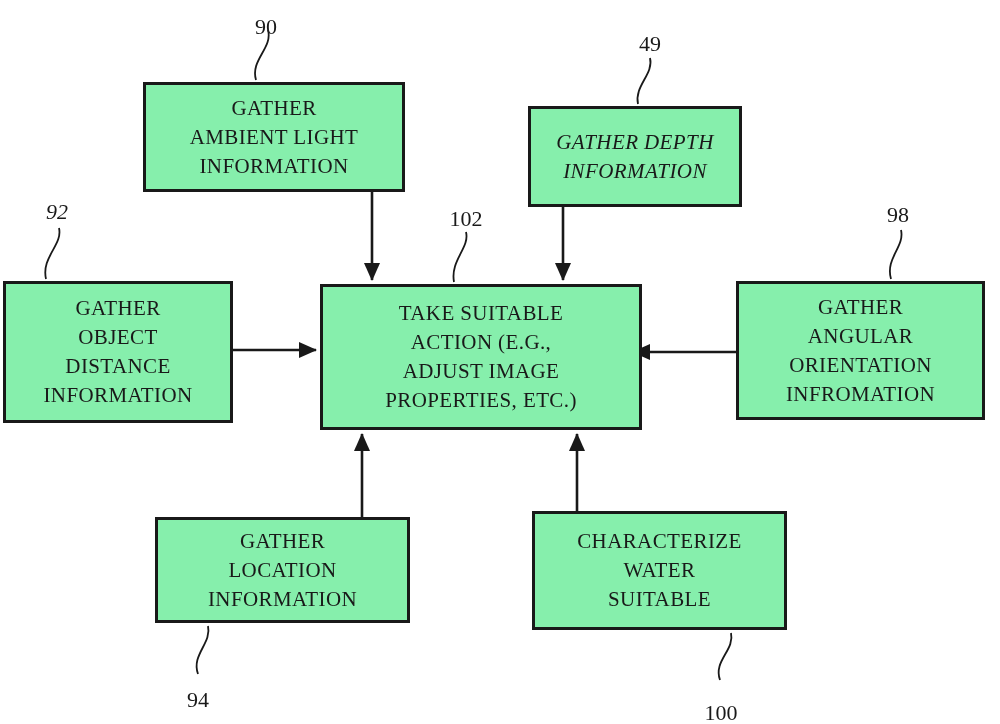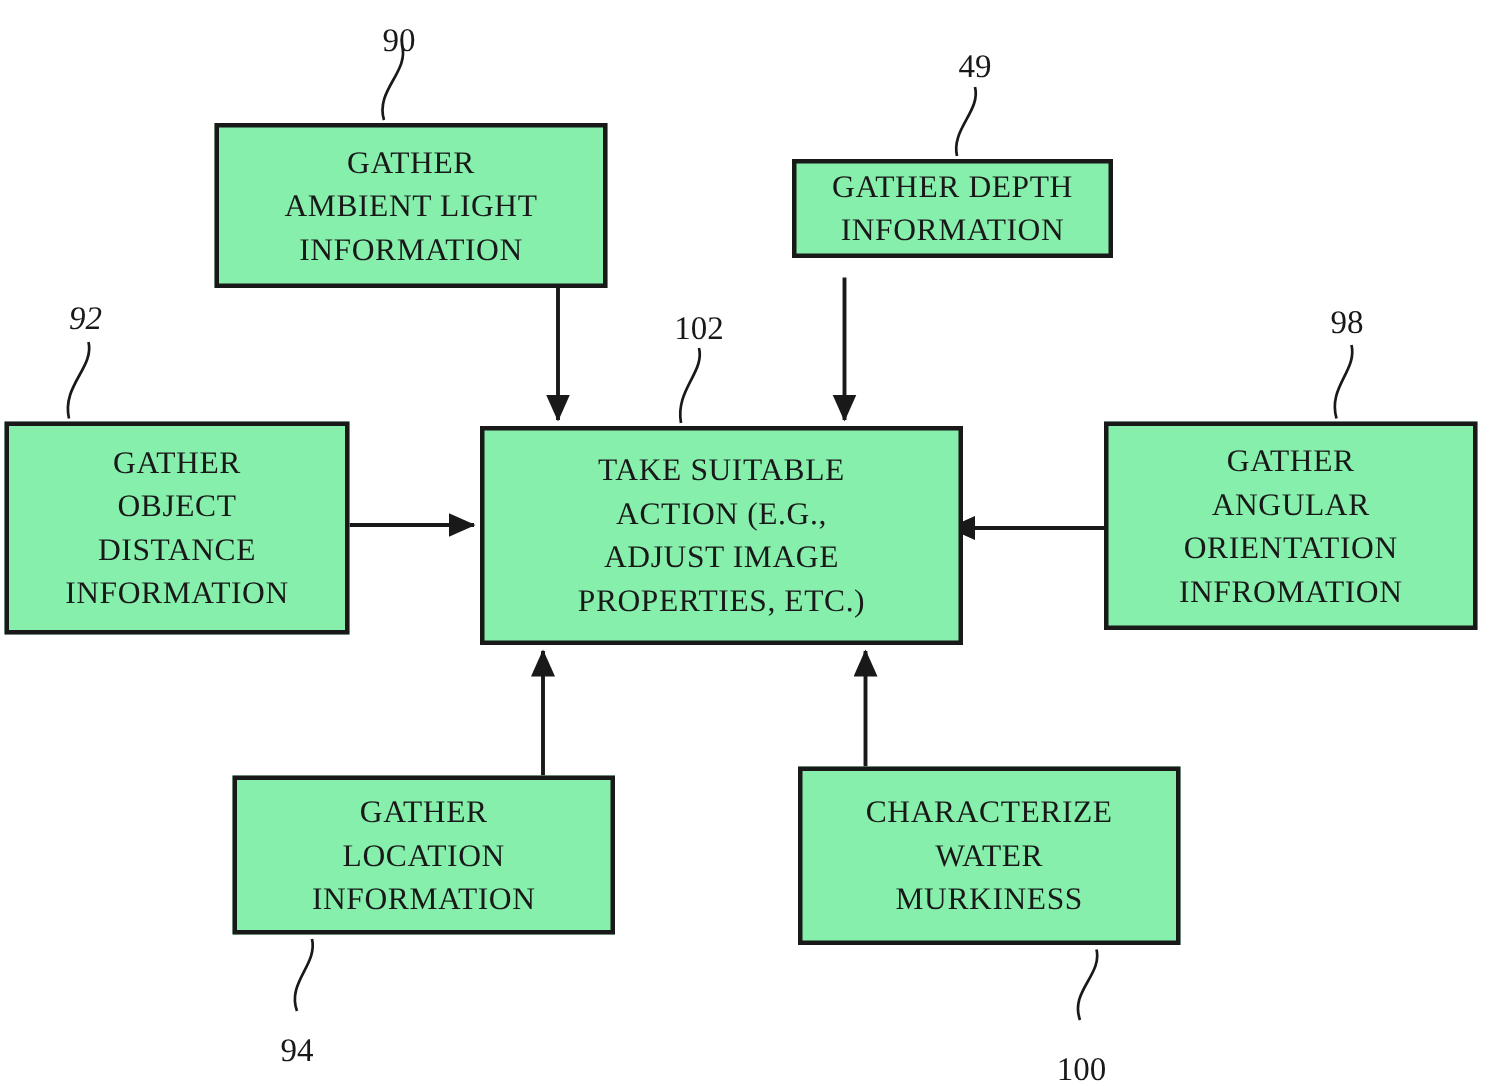--- a/index.html
+++ b/index.html
@@ -55,21 +55,21 @@
     stroke-width: 2.6;
     fill: none;
   }
   #connectors path.leader {
     stroke: #191919;
     stroke-width: 1.8;
     fill: none;
   }
   
   #n90  { left: 143px; top: 82px;  width: 262px; height: 110px; }
-  #n96  { left: 528px; top: 106px; width: 214px; height: 66px;  }
+  #n96  { left: 528px; top: 106px; width: 214px; height: 101px; font-style: italic;  }
   #n92  { left: 3px;   top: 281px; width: 230px; height: 142px; }
   #n102 { left: 320px; top: 284px; width: 322px; height: 146px; }
   #n98  { left: 736px; top: 281px; width: 249px; height: 139px; }
   #n94  { left: 155px; top: 517px; width: 255px; height: 106px; }
   #n100 { left: 532px; top: 511px; width: 255px; height: 119px; }
   
   #r90  { left: 266px; top: 2px; margin-top: 12px;   }
   #r96  { left: 650px; top: 31px;  }
   #r92  { left: 57px;  top: 199px; font-style: italic; }
   #r102 { left: 466px; top: 206px; }
@@ -133,21 +133,21 @@
 INFROMATION</span>
   </div>
   <div id="n94" class="node">
     <span class="node-label">GATHER
 LOCATION
 INFORMATION</span>
   </div>
   <div id="n100" class="node">
     <span class="node-label">CHARACTERIZE
 WATER
-MURKINESS</span>
+SUITABLE</span>
   </div>
 
   <div id="r90" class="ref">90</div>
   <div id="r96" class="ref">49</div>
   <div id="r92" class="ref">92</div>
   <div id="r102" class="ref">102</div>
   <div id="r98" class="ref">98</div>
   <div id="r94" class="ref">94</div>
   <div id="r100" class="ref">100</div>
 

